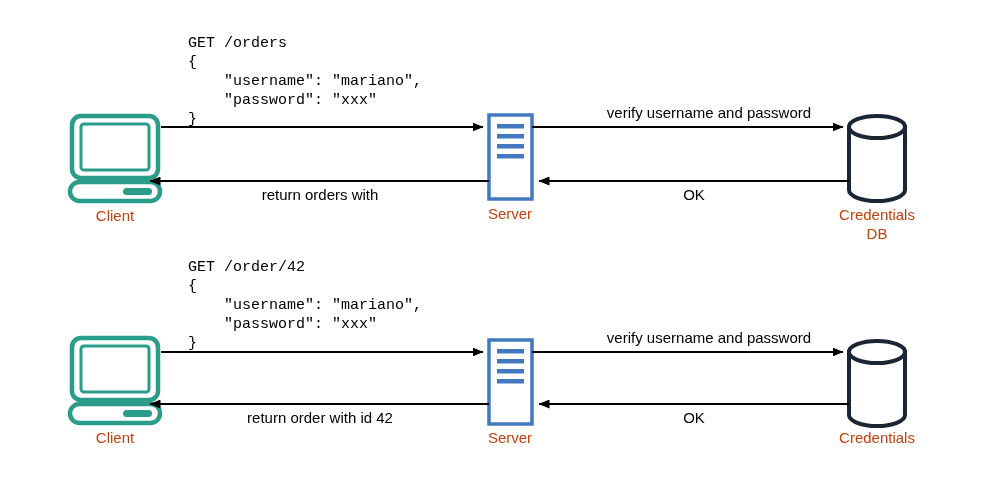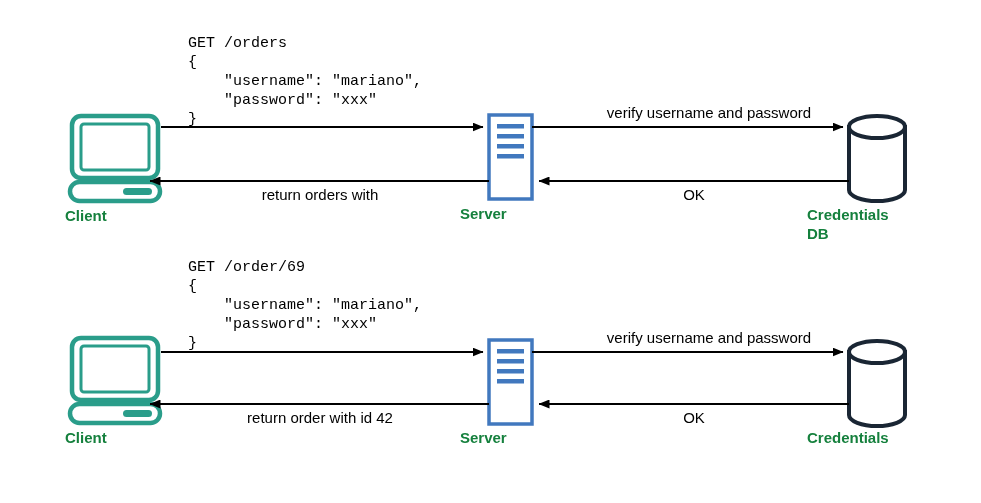--- a/index.html
+++ b/index.html
@@ -38,25 +38,24 @@
     font-family: Liberation Sans, sans-serif;
     font-size: 15px;
     color: #000000;
     white-space: nowrap;
     text-align: center;
   }
   .node-label {
     position: absolute;
     font-family: "Liberation Sans", sans-serif;
     font-size: 15px;
-    color: #15803d;
+    color: #c2410c;
     white-space: nowrap;
-    text-align: left;
+    text-align: center;
     line-height: 19px;
-    font-weight: bold;
   }
 </style>
 </head>
 <body>
 
 <div id="canvas">
 
   <svg class="svg-layer" viewBox="0 0 981 503">
     <defs>
       <marker id="arrowR" markerWidth="11" markerHeight="9" refX="10.5" refY="4.5" orient="auto" markerUnits="userSpaceOnUse">
@@ -131,21 +130,21 @@
   <div class="edge-label" style="left:180px; top:186px; width:280px;">return orders with</div>
 
   <div class="node-label" style="left:65px; top:206px; width:100px;">Client</div>
 
   <div class="node-label" style="left:460px; top:204px; width:100px;">Server</div>
 
   <div class="node-label" style="left:807px; top:205px; width:140px;">Credentials</div>
 
   <div class="node-label" style="left:807px; top:224px; width:140px;">DB</div>
 
-  <div class="code-block" style="left:188px; top:258px;">GET /order/69
+  <div class="code-block" style="left:188px; top:258px;">GET /order/42
 {
     "username": "mariano",
     "password": "xxx"
 }</div>
 
   <div class="edge-label" style="left:569px; top:329px; width:280px;">verify username and password</div>
 
   <div class="edge-label" style="left:624px; top:409px; width:140px;">OK</div>
 
   <div class="edge-label" style="left:180px; top:409px; width:280px;">return order with id 42</div>

